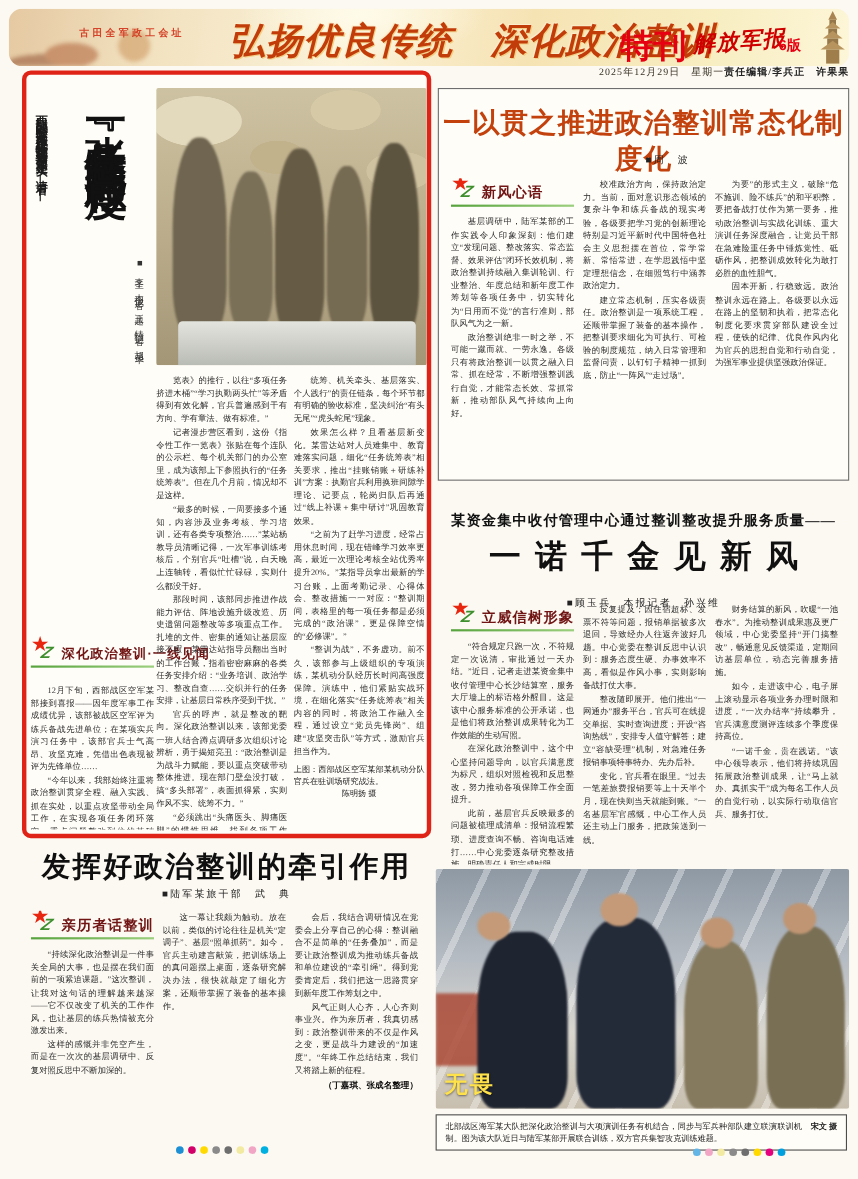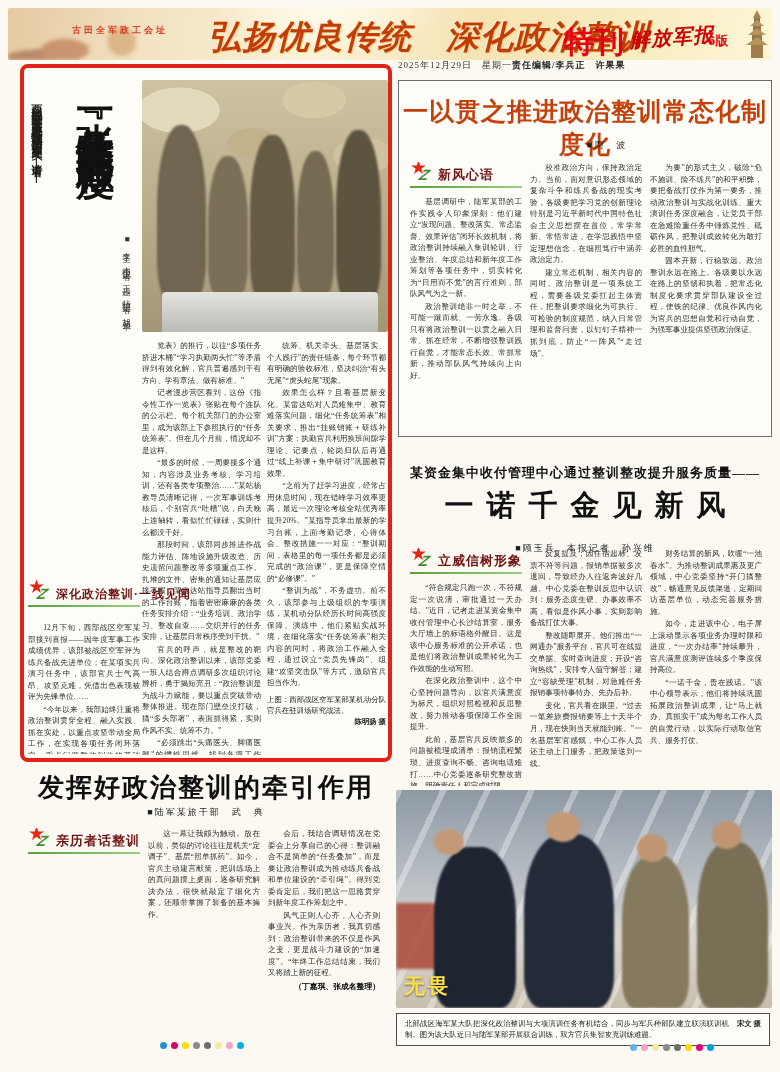--- a/index.html
+++ b/index.html
@@ -4,40 +4,40 @@
 <style>
   html,body{margin:0;padding:0;background:#e8e4da;}
   .page{position:relative;width:780px;height:1072px;margin:0 auto;background:#fcf9f2;
         font-family:"Liberation Serif","DejaVu Serif",serif;overflow:hidden;}
   [data-name]{box-sizing:border-box;}
   
   .masthead{position:absolute;left:8px;top:8px;width:764px;height:52px;
     background:
       radial-gradient(160px 60px at 42% 10%,rgba(255,252,235,.95),rgba(255,250,220,0) 70%),
       linear-gradient(100deg,#e5c9a2 0%,#f2e2c0 18%,#fbf2d8 40%,#f6e3b4 62%,#f7edc0 82%,#fdf6d8 100%);
-    border-radius:2px;overflow:hidden;}
+    border-radius:12px;overflow:hidden;}
   .mast-art{position:absolute;left:0;top:6px;width:190px;height:46px;opacity:.5;
     background:
       radial-gradient(40px 18px at 30% 78%,#a8562e 0 60%,transparent 61%),
       radial-gradient(60px 14px at 18% 95%,#8a4527 0 60%,transparent 61%),
       radial-gradient(26px 26px at 60% 60%,#c98d52 0 55%,transparent 56%);
     filter:blur(2px);}
   .mast-seal{position:absolute;left:64px;top:16px;font-family:"Liberation Sans",sans-serif;
     font-size:9px;font-weight:700;color:#d02a12;letter-spacing:3px;opacity:.85;}
   .mast-title{position:absolute;left:200px;top:7px;font-family:"Liberation Serif",serif;
     font-size:33px;font-weight:900;font-style:italic;color:#c23c0a;letter-spacing:1px;white-space:nowrap;
     text-shadow:1px 1px 0 #f2cf85,-1px -1px 0 #fbeccb;}
   .mast-tag{position:absolute;left:556px;top:14px;font-family:"Liberation Sans",sans-serif;
     font-size:30px;font-weight:900;color:#e60012;}
   .mast-paper{position:absolute;left:622px;top:16px;font-family:"Liberation Serif",serif;
     font-size:20px;font-weight:900;font-style:italic;color:#cf0000;transform:rotate(-4deg);letter-spacing:1px;}
   .mast-pageno{position:absolute;left:700px;top:24px;font-family:"Liberation Sans",sans-serif;
     font-size:13px;font-weight:900;color:#e60012;}
   .pagoda{position:absolute;right:2px;top:2px;width:26px;height:48px;opacity:.9;}
-  .dateline{position:absolute;left:398px;top:59px;width:374px;display:flex;justify-content:flex-start;
+  .dateline{position:absolute;left:398px;top:59px;width:374px;display:flex;justify-content:flex-end;
     font-size:9px;color:#3a3326;letter-spacing:1px;}
   .dateline .ed{font-weight:700;color:#222;}
   
   .seclabel{display:flex;align-items:flex-end;gap:2px;position:relative;padding-bottom:4px;}
   .seclabel::after{content:"";position:absolute;left:0;bottom:0;width:100%;height:2px;
     background:linear-gradient(90deg,#57a33d,#9ccf7e);}
   .szlogo{position:relative;display:inline-block;width:26px;height:20px;flex:0 0 26px;}
   .szlogo .star{position:absolute;left:0;top:-6px;color:#e8250f;font-size:19px;line-height:20px;}
   .szlogo .zs{position:absolute;left:10px;top:2px;color:#3f8f2f;font-size:15px;font-weight:900;
     font-style:italic;font-family:"Liberation Sans",sans-serif;transform:skewX(-18deg);}
@@ -66,21 +66,21 @@
       linear-gradient(180deg,#cdc2a2 0%,#baac8a 55%,#a39677 100%);}
   .photo-lead .fig{position:absolute;border-radius:46% 46% 24% 24%;filter:blur(1.2px);}
   .photo-lead .table{position:absolute;left:8%;bottom:0;width:88%;height:16%;
     background:linear-gradient(180deg,#e3e4de,#b9bcb4);border-radius:4px 4px 0 0;filter:blur(.6px);}
   .lead-seclabel{position:absolute;left:28px;top:583px;width:112px;}
   .lead-col0{position:absolute;left:28px;top:622px;width:112px;height:132px;}
   .lead-col1{position:absolute;left:142px;top:340px;width:119px;height:415px;}
   .lead-col2{position:absolute;left:267px;top:340px;width:119px;height:350px;}
   .lead-cap{position:absolute;left:267px;top:694px;width:119px;font-size:7.4px;line-height:1.5;
     color:#222;text-align:justify;}
-  .lead-cap .cred{display:block;text-align:right;font-weight:700;}
+  .lead-cap .cred{display:block;text-align:center;font-weight:400;}
   
   .trbox{position:absolute;left:398px;top:80px;width:374px;height:357px;border:1.5px solid #6d6d6d;background:#fffdf8;}
   .tr-head{position:absolute;left:398px;top:95px;width:374px;text-align:center;
     font-family:"Liberation Sans",sans-serif;font-size:25px;font-weight:900;color:#c2410c;letter-spacing:1px;}
   .tr-byline{position:absolute;left:398px;top:139px;width:374px;padding-left:44px;}
   .tr-col{position:absolute;top:162px;width:112px;height:264px;}
   .tr-seclabel{margin:2px 0 8px 0;}
   .tr-seclabel .lbl{font-size:13px;}
   
   .mid-kicker{position:absolute;left:398px;top:464px;width:374px;text-align:center;
@@ -202,21 +202,21 @@
         </span>
       <span class="lbl" data-name="section-label-text">新风心语</span>
     </div>
     <div data-name="column-paragraphs">
         <p data-name="paragraph">基层调研中，陆军某部的工作实践令人印象深刻：他们建立“发现问题、整改落实、常态监督、效果评估”闭环长效机制，将政治整训持续融入集训轮训、行业整治、年度总结和新年度工作筹划等各项任务中，切实转化为“日用而不觉”的言行准则，部队风气为之一新。</p>
         <p data-name="paragraph">政治整训绝非一时之举，不可能一蹴而就、一劳永逸。各级只有将政治整训一以贯之融入日常、抓在经常，不断增强整训践行自觉，才能常态长效、常抓常新，推动部队风气持续向上向好。</p>
       </div>
   </div>
   <div class="tr-col cols" style="left:530px" data-name="commentary-column-2">
       <p data-name="paragraph">校准政治方向，保持政治定力。当前，面对意识形态领域的复杂斗争和练兵备战的现实考验，各级要把学习党的创新理论特别是习近平新时代中国特色社会主义思想摆在首位，常学常新、常悟常进，在学思践悟中坚定理想信念，在细照笃行中涵养政治定力。</p>
-      <p data-name="paragraph">建立常态机制，相关内容的同时。政治整训是一项系统工程，需要各级党委扛起主体责任，把整训要求细化为可执行、可检验的制度规范，纳入日常管理和监督问责，以钉钉子精神一抓到底，防止“一阵风”“走过场”。</p>
+      <p data-name="paragraph">建立常态机制，压实各级责任。政治整训是一项系统工程，还顺带掌握了装备的基本操作，把整训要求细化为可执行、可检验的制度规范，纳入日常管理和监督问责，以钉钉子精神一抓到底，防止“一阵风”“走过场”。</p>
     </div>
   <div class="tr-col cols" style="left:650px" data-name="commentary-column-3">
       <p data-name="paragraph">为要”的形式主义，破除“危不施训、险不练兵”的和平积弊，要把备战打仗作为第一要务，推动政治整训与实战化训练、重大演训任务深度融合，让党员干部在急难险重任务中锤炼党性、砥砺作风，把整训成效转化为敢打必胜的血性胆气。</p>
       <p data-name="paragraph">固本开新，行稳致远。政治整训永远在路上。各级要以永远在路上的坚韧和执着，把常态化制度化要求贯穿部队建设全过程，使铁的纪律、优良作风内化为官兵的思想自觉和行动自觉，为强军事业提供坚强政治保证。</p>
     </div>
 
   <div class="mid-kicker" data-name="mid-article-kicker">某资金集中收付管理中心通过整训整改提升服务质量——</div>
   <div class="mid-head" data-name="mid-article-headline">一诺千金见新风</div>
   <div class="mid-byline byline" data-name="mid-article-byline">■顾玉兵　本报记者　孙兴维</div>
   <div class="mid-col cols" style="left:410px" data-name="mid-article-column-1">
@@ -247,20 +247,24 @@
   <div class="bl-head" data-name="bottom-left-headline">发挥好政治整训的牵引作用</div>
   <div class="bl-byline byline" data-name="bottom-left-byline">■陆军某旅干部　武　典</div>
   <div class="bl-col cols" style="left:28px" data-name="bottom-left-column-1">
     <div class="seclabel bl-seclabel" data-name="section-label-witness">
       <span class="szlogo" data-name="star-z-logo-icon">
           <span class="star">★</span>
           <span class="zs">Z</span>
         </span>
       <span class="lbl" data-name="section-label-text">亲历者话整训</span>
     </div>
+    <div data-name="column-paragraphs">
+        <p data-name="paragraph">“持续深化政治整训是一件事关全局的大事，也是摆在我们面前的一项紧迫课题。”这次整训，让我对这句话的理解越来越深——它不仅改变了机关的工作作风，也让基层的练兵热情被充分激发出来。</p>
+        <p data-name="paragraph">这样的感慨并非凭空产生，而是在一次次的基层调研中、反复对照反思中不断加深的。</p>
+      </div>
   </div>
   <div class="bl-col cols" style="left:148px" data-name="bottom-left-column-2">
       <p data-name="paragraph">这一幕让我颇为触动。放在以前，类似的讨论往往是机关“定调子”、基层“照单抓药”。如今，官兵主动建言献策，把训练场上的真问题摆上桌面，逐条研究解决办法，很快就敲定了细化方案，还顺带掌握了装备的基本操作。</p>
     </div>
   <div class="bl-col cols" style="left:268px" data-name="bottom-left-column-3">
     <div data-name="column-paragraphs">
         <p data-name="paragraph">会后，我结合调研情况在党委会上分享自己的心得：整训融合不是简单的“任务叠加”，而是要让政治整训成为推动练兵备战和单位建设的“牵引绳”。得到党委肯定后，我们把这一思路贯穿到新年度工作筹划之中。</p>
         <p data-name="paragraph">风气正则人心齐，人心齐则事业兴。作为亲历者，我真切感到：政治整训带来的不仅是作风之变，更是战斗力建设的“加速度”。“年终工作总结结束，我们又将踏上新的征程。</p>
       </div>
     <span class="closing" data-name="article-closing-credit">（丁嘉琪、张成名整理）</span>

